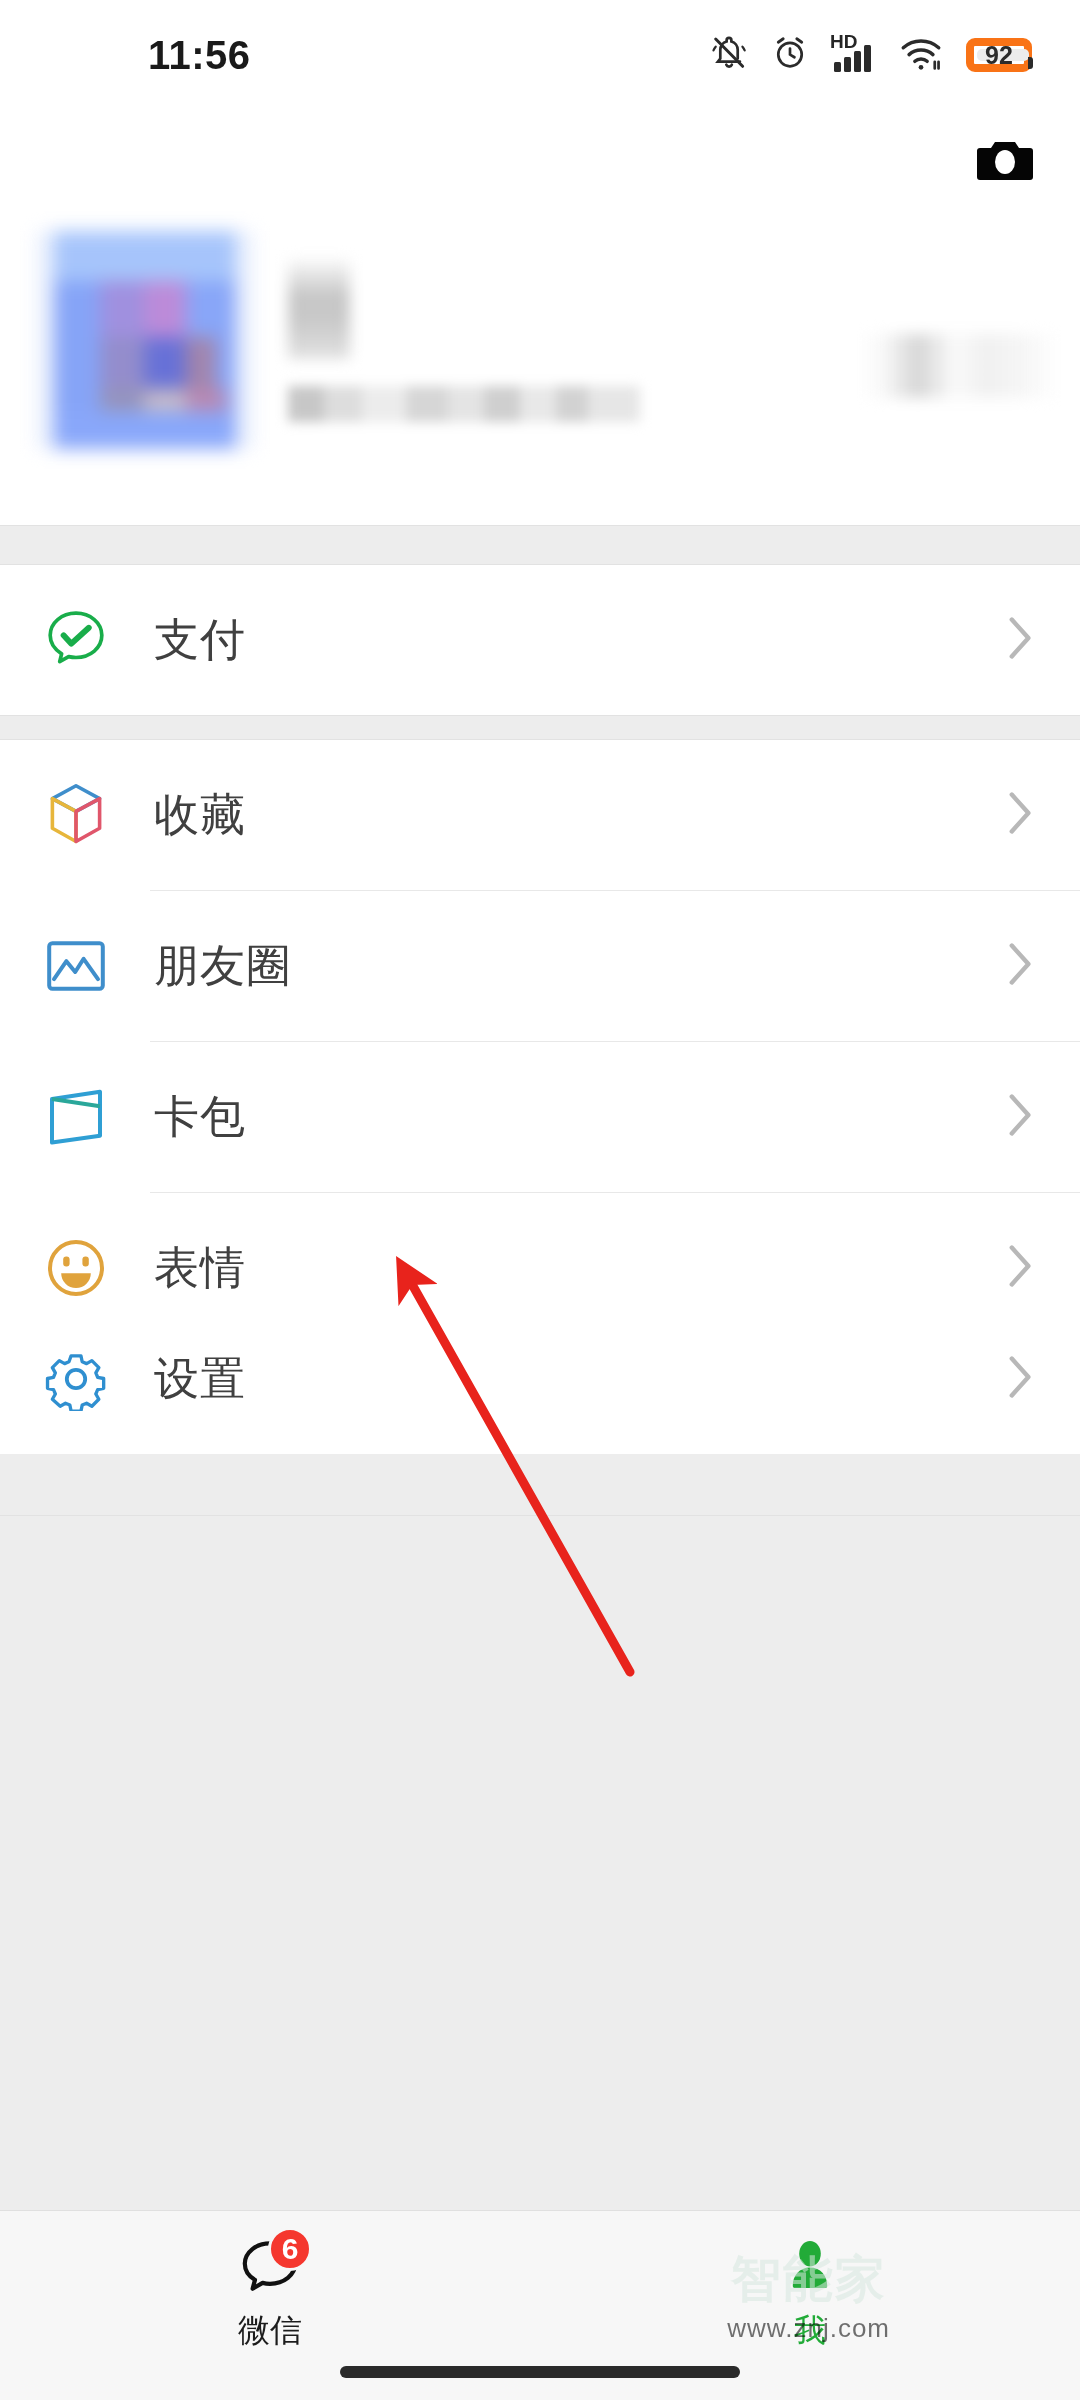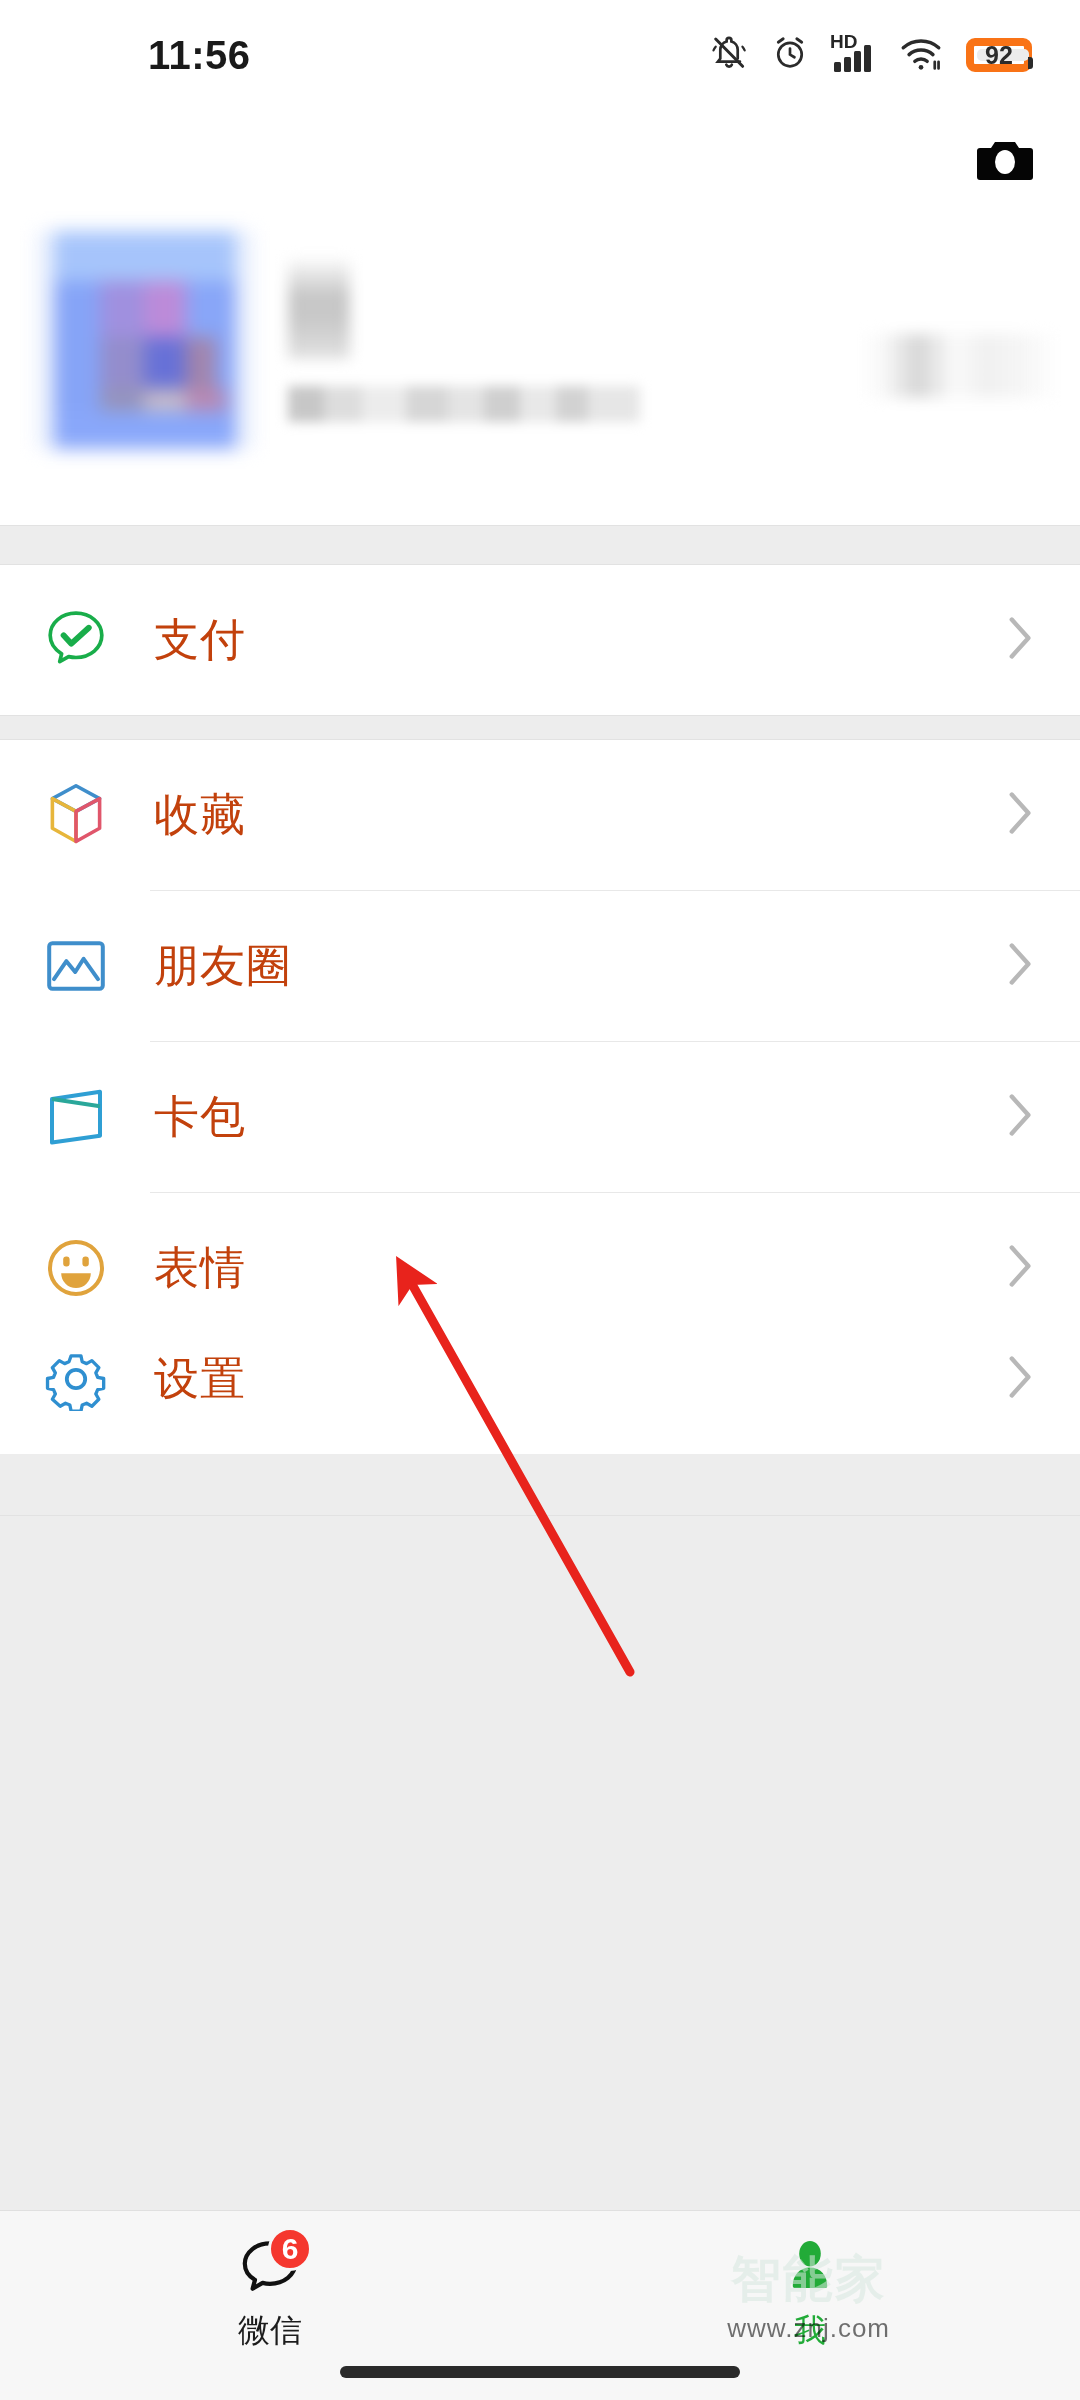--- a/index.html
+++ b/index.html
@@ -131,21 +131,21 @@
     display:flex; align-items:center;
     background:#ffffff;
   }
   .row .icon-wrap {
     width:72px; height:72px; margin-left:40px;
     display:flex; align-items:center; justify-content:center;
     flex:0 0 auto;
   }
   .row .label {
     margin-left:42px;
-    font-size:45px; color:#c2410c;
+    font-size:45px; color:#404040;
     letter-spacing:1px;
     font-family:"DejaVu Sans","Liberation Sans",sans-serif;
   }
   .row .chev {
     position:absolute; right:44px; top:50%;
     transform:translateY(-50%);
   }
   .divider {
     height:1px; background:#e8e8e8;
     margin-left:150px;

